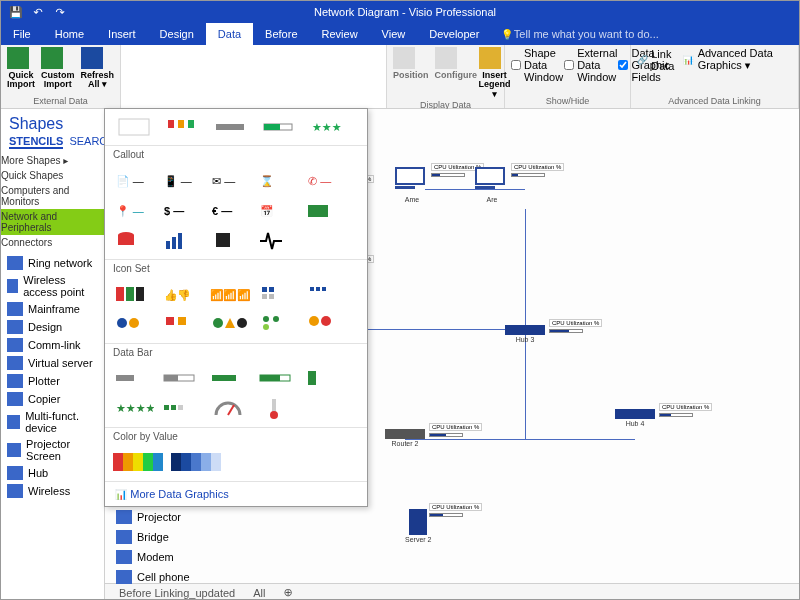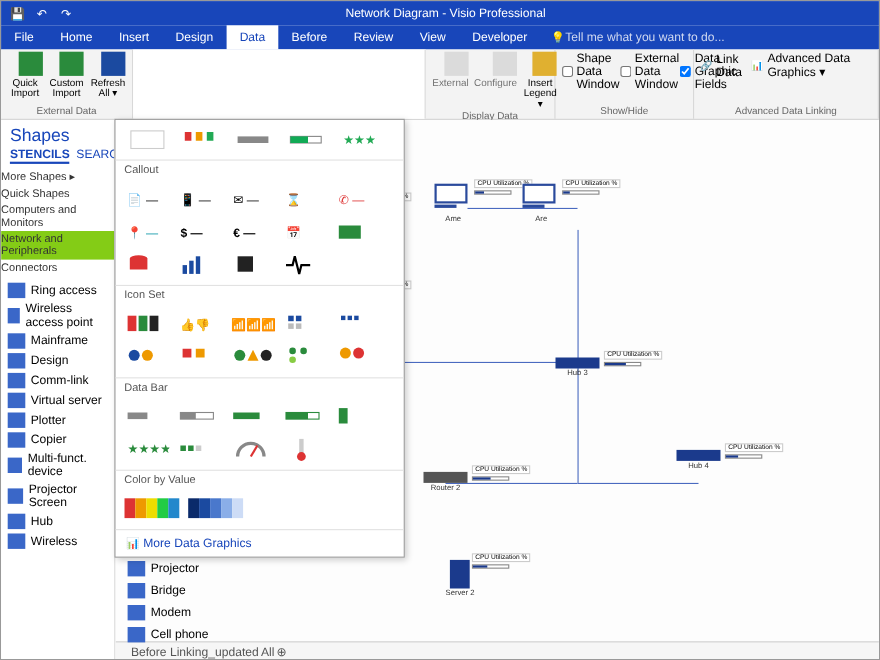--- a/index.html
+++ b/index.html
@@ -9,21 +9,21 @@
 .qat-btn{width:14px;height:14px;display:flex;align-items:center;justify-content:center;cursor:pointer;}
 .win-title{flex:1;text-align:center;font-size:11px;}
 .menubar{height:22px;background:#1846ba;display:flex;align-items:stretch;color:#fff;}
 .menu-item{padding:0 12px;display:flex;align-items:center;cursor:pointer;font-size:11px;}
 .menu-item.active{background:#fff;color:#1846ba;}
 .tellme{flex:1;display:flex;align-items:center;padding-left:10px;color:#cfd8f0;font-size:10px;}
 .ribbon{height:64px;background:#f3f3f3;border-bottom:1px solid #d0d0d0;display:flex;}
 .rgroup{border-right:1px solid #d8d8d8;padding:2px 6px;display:flex;flex-direction:column;justify-content:space-between;}
 .rgroup-body{display:flex;gap:6px;align-items:flex-start;}
 .rgroup-label{font-size:9px;color:#666;text-align:center;padding-top:1px;}
-.big-btn{display:flex;flex-direction:column;align-items:flex-end;width:38px;cursor:pointer;}
+.big-btn{display:flex;flex-direction:column;align-items:flex-start;width:38px;cursor:pointer;font-weight:bold;}
 .big-btn .ic{width:22px;height:22px;background:#2a5;display:block;}
 .big-btn .lbl{font-size:9px;text-align:center;line-height:1.05;margin-top:2px;}
 .chk-col{display:flex;gap:1px;}
 .chk{display:flex;align-items:center;gap:3px;font-size:9px;cursor:pointer;}
 .chk input{width:10px;height:10px;}
 .main{display:flex;height:calc(600px - 22px - 22px - 64px);}
 .shapes-pane{width:104px;border-right:1px solid #d0d0d0;background:#fff;overflow:hidden;display:flex;flex-direction:column;}
 .shapes-title{font-size:16px;color:#1846ba;padding:6px 8px 2px;}
 .shapes-tabs{display:flex;gap:6px;padding:0 8px 4px;font-size:9px;color:#1846ba;}
 .stab{border-bottom:2px solid transparent;cursor:pointer;}
@@ -43,21 +43,21 @@
 .pc{width:34px;height:28px;}
 .pc-mon{width:30px;height:18px;border:2px solid #2a4a9c;background:#fff;}
 .pc-base{width:20px;height:3px;background:#2a4a9c;margin-top:1px;}
 .hub{width:40px;height:10px;background:#1b3a8c;}
 .srv{width:18px;height:26px;background:#1b3a8c;}
 .node-label{font-size:7px;margin-top:1px;color:#333;}
 .tag{position:absolute;font-size:6px;background:#fff;border:1px solid #ccc;padding:0 2px;white-space:nowrap;}
 .bar{position:absolute;width:34px;height:4px;border:1px solid #888;background:#fff;}
 .bar .fill{height:100%;background:#1b3a8c;}
 .wire{position:absolute;background:#4a6ac0;}
-.statusbar{position:absolute;left:104px;right:0;bottom:0;height:18px;border-top:1px solid #d0d0d0;background:#f6f6f6;display:flex;align-items:center;gap:2px;padding:0 14px;font-size:9px;color:#555;}
+.statusbar{position:absolute;left:104px;right:0;bottom:0;height:18px;border-top:1px solid #d0d0d0;background:#f6f6f6;display:flex;align-items:center;gap:18px;padding:0 14px;font-size:9px;color:#555;}
 svg{display:block;}
 </style>
 </head>
 <body>
 
 <div class="titlebar">
   <div class="qat">
     <span class="qat-btn">💾</span>
     <span class="qat-btn">↶</span>
     <span class="qat-btn">↷</span>
@@ -99,21 +99,21 @@
   </div>
   <div class="rgroup" style="width:266px;background:#fff;">
 
     <div style="height:46px"></div>
     <div class="rgroup-label">&nbsp;</div>
   </div>
   <div class="rgroup" style="width:118px">
     <div class="rgroup-body">
       <div class="big-btn" style="opacity:.55">
           <span class="ic" style="background:#c9c9c9"></span>
-          <span class="lbl">External</span>
+          <span class="lbl">Position</span>
         </div>
       <div class="big-btn" style="opacity:.55">
           <span class="ic" style="background:#c9c9c9"></span>
           <span class="lbl">Configure</span>
         </div>
       <div class="big-btn">
           <span class="ic" style="background:#e0b030"></span>
           <span class="lbl">Insert Legend ▾</span>
         </div>
     </div>
@@ -158,21 +158,21 @@
       <span class="stab">SEARCH</span>
     </div>
     <div class="side-link">More Shapes ▸</div>
     <div class="side-link">Quick Shapes</div>
     <div class="side-link">Computers and Monitors</div>
     <div class="side-link sel">Network and Peripherals</div>
     <div class="side-link">Connectors</div>
     <div class="stencil-list">
       <div class="st-row">
           <span class="st-ic"></span>
-          <span>Ring access</span>
+          <span>Ring network</span>
         </div>
       <div class="st-row">
           <span class="st-ic"></span>
           <span>Wireless access point</span>
         </div>
       <div class="st-row">
           <span class="st-ic"></span>
           <span>Mainframe</span>
         </div>
       <div class="st-row">

